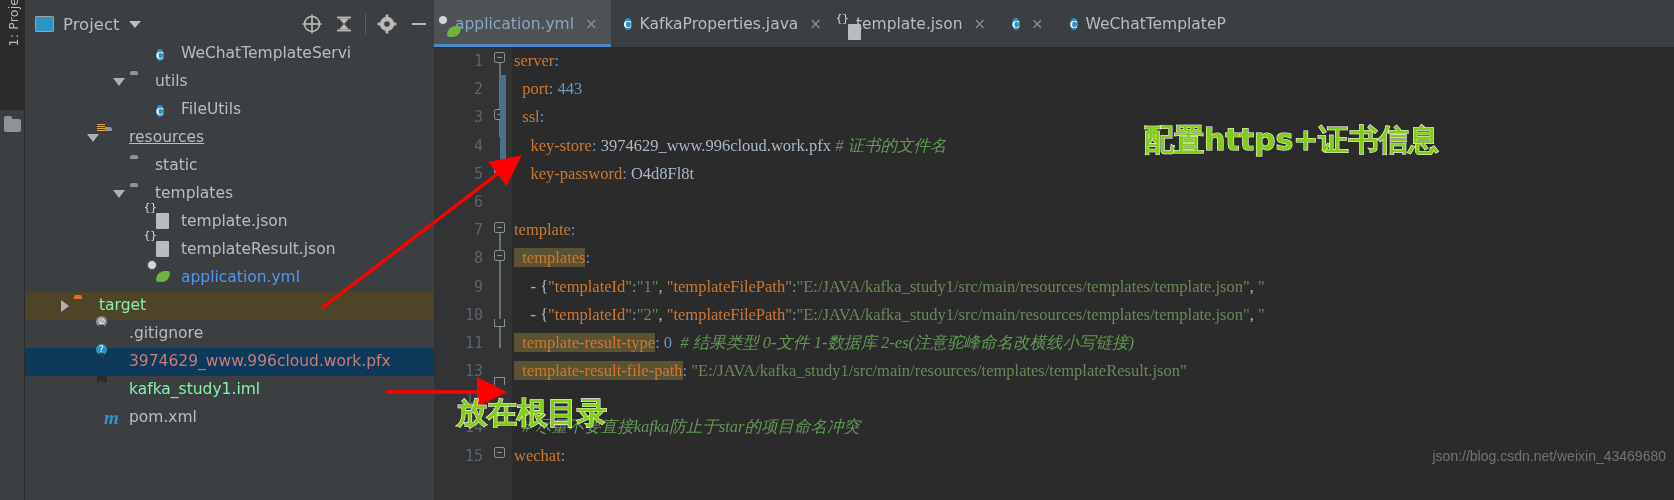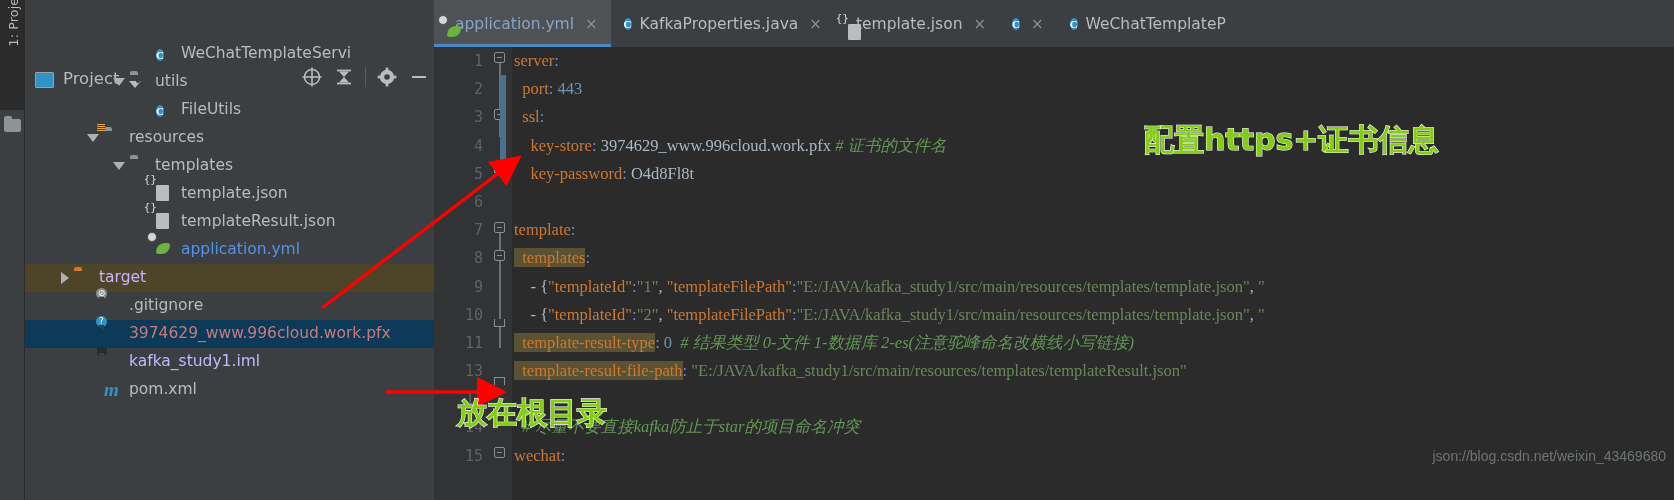--- a/index.html
+++ b/index.html
@@ -30,21 +30,21 @@
     position: absolute; left: 4px; top: 118px; width: 17px; height: 13px;
   }
 
   
   .panel {
     position: absolute; left: 25px; top: 0; width: 409px; height: 500px;
     background: #3c3f41;
   }
   .panel-head {
     position: absolute; left: 0; top: 0; width: 409px; height: 48px;
-    display: flex; align-items: flex-end; padding: 0 4px 0 10px; margin-top: 40px;
+    display: flex; align-items: center; padding: 0 4px 0 10px;
   }
   .panel-head .title {
     color: #bbbbbb; font-size: 16.5px; margin-left: 9px; white-space: nowrap;
   }
   .proj-icon {
     width: 19px; height: 16px; border: 1.6px solid #9aa0a6; border-radius: 1px;
     background: #2f93c4; display:inline-block;
   }
   .caret-down {
     width: 0; height: 0; border-left: 6px solid transparent;
@@ -132,21 +132,21 @@
   .json-ic .pg { position:absolute; left:0; top:0; width:13px;height:16px;background:#b9bdc0;border-radius:1px;}
   .json-ic .br { position:absolute; right:-1px; bottom:-1px; color:#d6d6d6; font-size:11px; font-family:"DejaVu Sans Mono",monospace; }
   .m-ic {
     color: #3592c4; font-family: "Liberation Serif", serif; font-style: italic;
     font-weight: bold; font-size: 19px; line-height: 18px;
   }
 
   .row.selected { background: #0d3a58; }
   .row.target-hl { background: #4e4528; }
   .txt-blue  { color: #5394ec; }
-  .txt-olive { color: #c4b5fd; text-align: right; }
+  .txt-olive { color: #86efac; text-align: right; }
   .txt-red   { color: #cc7979; }
   .txt-norm  { color: #bbbbbb; }
 
   
   .editor {
     position: absolute; left: 434px; top: 0; width: 1240px; height: 500px;
     background: #2b2b2b;
   }
   .tabbar {
     position: absolute; left: 0; top: 0; height: 47px; width: 1240px;
@@ -285,24 +285,29 @@
         <div class="row" style="padding-left: 88px;">
           <span class="arrow down"></span>
           <span class="ic"><span class="folder-sh"><span class="dot-mark"></span></span></span>
           <span class="lbl txt-norm">utils</span>
         </div>
         <div class="row" style="padding-left: 114px;">
           <span class="arrow none"></span>
           <span class="ic"><span class="cls-ic">C</span></span>
           <span class="lbl txt-norm">FileUtils</span>
         </div>
-        <div class="row" style="padding-left: 62px;">
+        <div class="row" style="padding-left: 62px; text-decoration: underline;">
           <span class="arrow down"></span>
           <span class="ic"><span class="folder-sh" style="position:relative"><span class="src-mark"></span></span></span>
           <span class="lbl txt-norm">resources</span>
+        </div>
+        <div class="row" style="padding-left: 88px;">
+          <span class="arrow none"></span>
+          <span class="ic"><span class="folder-sh"></span></span>
+          <span class="lbl txt-norm">static</span>
         </div>
         <div class="row" style="padding-left: 88px;">
           <span class="arrow down"></span>
           <span class="ic"><span class="folder-sh"></span></span>
           <span class="lbl txt-norm">templates</span>
         </div>
         <div class="row" style="padding-left: 114px;">
           <span class="arrow none"></span>
           <span class="ic"><span class="json-ic"><span class="pg"></span><span class="br">{}</span></span></span>
           <span class="lbl txt-norm">template.json</span>

